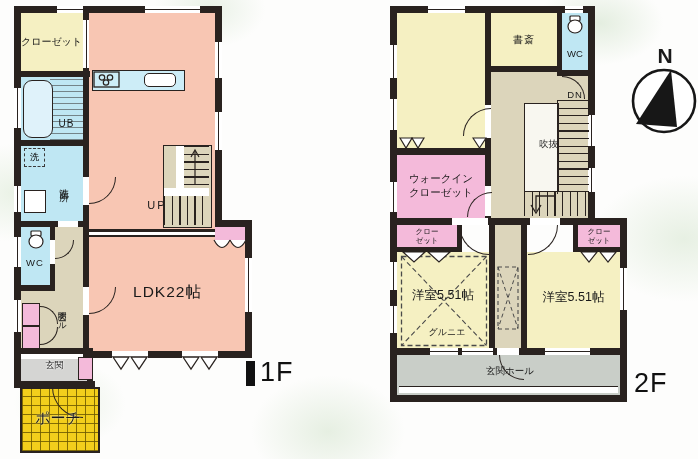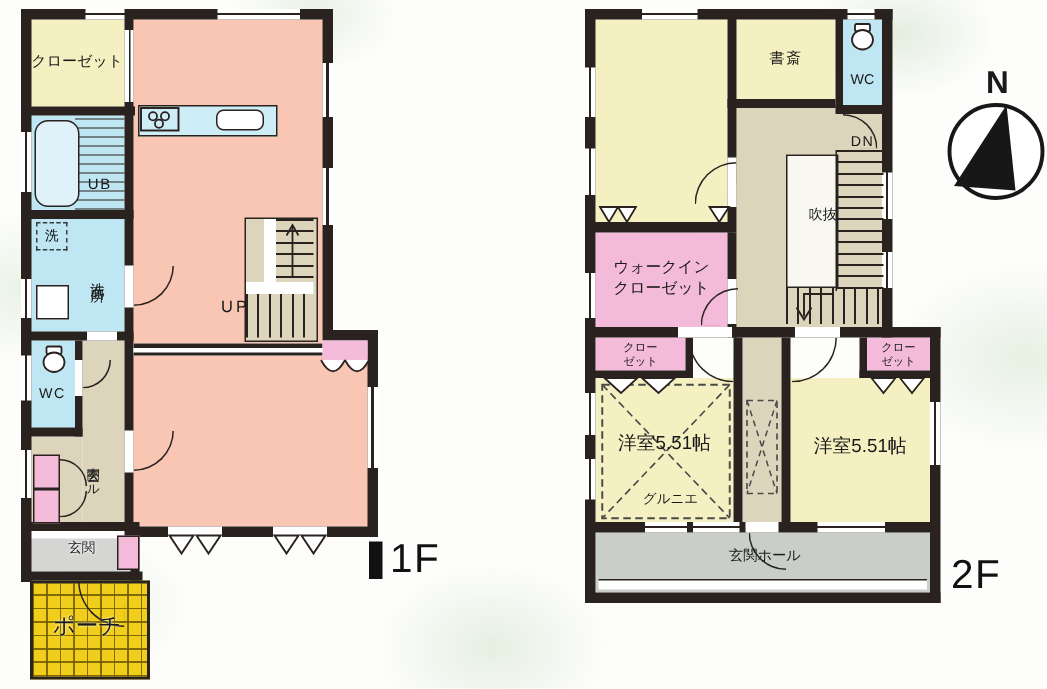--- a/index.html
+++ b/index.html
@@ -154,20 +154,21 @@
     </svg>
 
   <div class="lbl" style="left:20px;top:36px;width:63px;font-size:10px">クローゼット</div>
   <div class="lbl" style="left:50px;top:118px;width:33px;font-size:10px;letter-spacing:1px">UB</div>
   <div class="lbl vert" style="left:58px;top:158px;height:52px;font-size:9.5px">洗面所</div>
   <div class="lbl" style="left:20px;top:258px;width:30px;font-size:9.5px;letter-spacing:1px">WC</div>
   <div class="lbl vert" style="left:57px;top:284px;height:64px;font-size:8.5px;letter-spacing:0.5px">玄関ホール</div>
   <div class="lbl" style="left:20px;top:360px;width:69px;font-size:9px;text-shadow:0 0 2px #fff,0 0 2px #fff">玄関</div>
   <div class="lbl" style="left:20px;top:409px;width:76px;font-size:15px;text-shadow:0 0 2px #fff">ポーチ</div>
   <div class="lbl" style="left:142px;top:199px;width:30px;font-size:11px;letter-spacing:2px">UP</div>
+  <div class="lbl" style="left:105px;top:283px;width:125px;font-size:15.5px;letter-spacing:1px">LDK22帖</div>
   <div class="abs" style="left:246px;top:361px;width:9px;height:25px;background:#111;z-index:6"></div>
   <div class="floor-tag" style="left:260px;top:357px">1F</div>
 
   <div class="room c-yel" style="left:397px;top:13px;width:88px;height:135px"></div>
   <div class="room c-yel" style="left:491px;top:13px;width:66px;height:53px"></div>
   <div class="room c-blu" style="left:562px;top:13px;width:26px;height:57px"></div>
   <div class="room c-bge" style="left:491px;top:72px;width:97px;height:150px"></div>
   <div class="room c-pnk2" style="left:397px;top:155px;width:88px;height:63px"></div>
   <div class="room c-pnk2" style="left:397px;top:225px;width:60px;height:22px"></div>
   <div class="room c-pnk2" style="left:578px;top:225px;width:42px;height:22px"></div>

